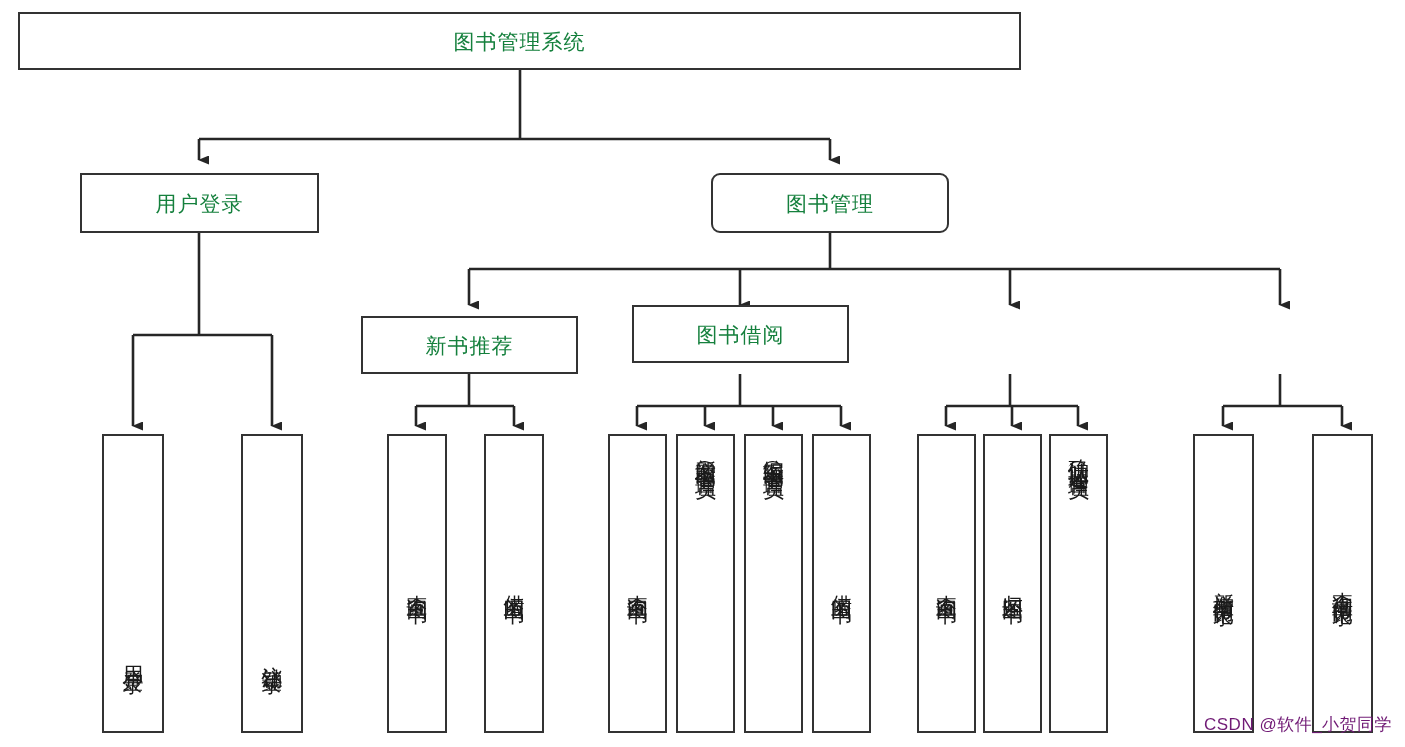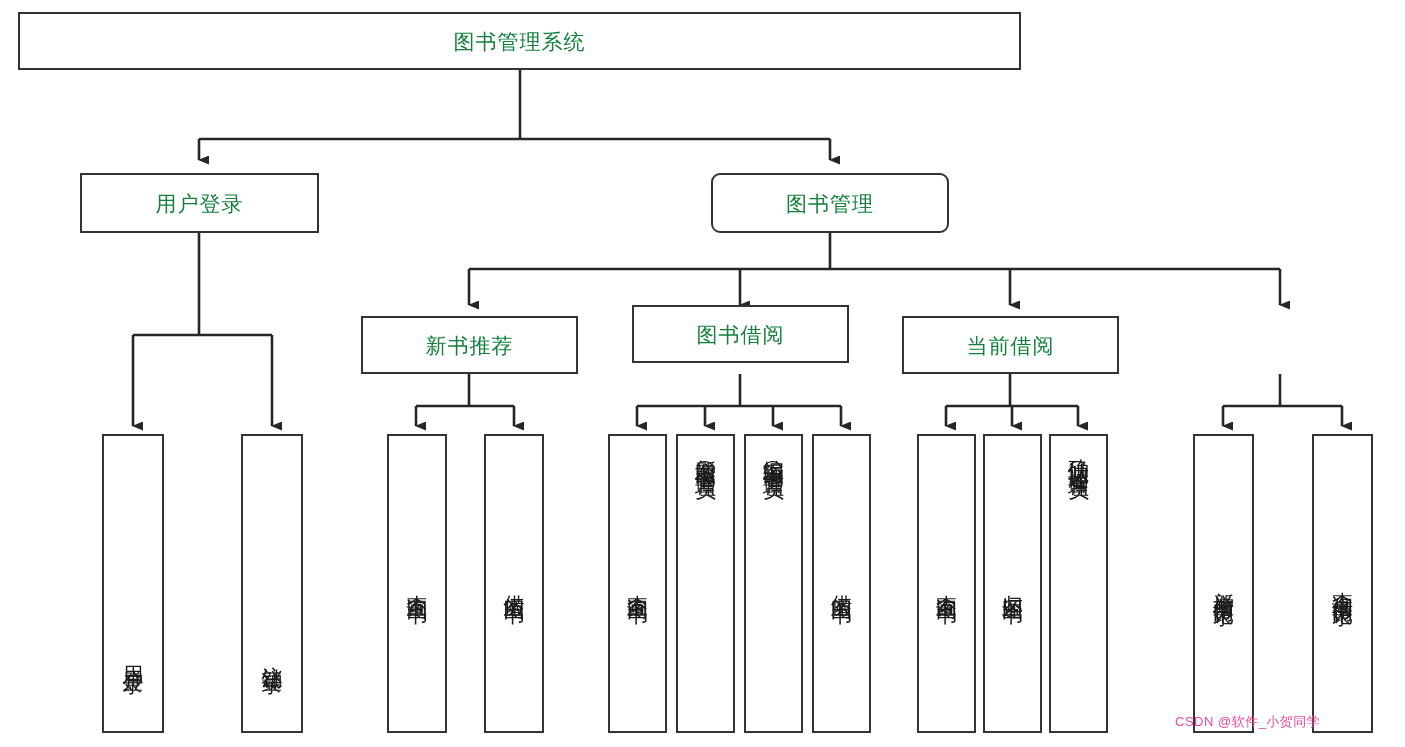--- a/index.html
+++ b/index.html
@@ -56,24 +56,24 @@
     white-space: nowrap;
   }
   .node.vert.mid {
     align-items: center;
   }
   .node.vert.bottomish {
     align-items: flex-end;
   }
   .watermark {
     position: absolute;
-    left: 1175px;
+    left: 1204px;
     top: 713px;
-    font-size: 13px;
-    color: #ec4899;
+    font-size: 17px;
+    color: #701a75;
     white-space: nowrap;
     letter-spacing: 0.5px;
   }
 </style>
 </head>
 <body>
 
 <div id="canvas">
 
   <svg id="wires" viewBox="0 0 1405 747" xmlns="http://www.w3.org/2000/svg">
@@ -139,23 +139,20 @@
   </div>
 
   <div class="node horiz" style="left:361px; top:316px; width:217px; height:58px;">
     <span class="label">新书推荐</span>
   </div>
 
   <div class="node horiz" style="left:632px; top:305px; width:217px; height:58px;">
     <span class="label">图书借阅</span>
   </div>
 
-  <div class="node horiz" style="left:902px; top:316px; width:217px; height:58px;">
-    <span class="label">当前借阅</span>
-  </div>
 
 
   <div class="node vert bottomish" style="left:102px; top:434px; width:62px; height:299px; padding-bottom:70px;">
     <span class="label">用户登录</span>
   </div>
 
   <div class="node vert bottomish" style="left:241px; top:434px; width:62px; height:299px; padding-bottom:70px;">
     <span class="label">注销登录</span>
   </div>
 

